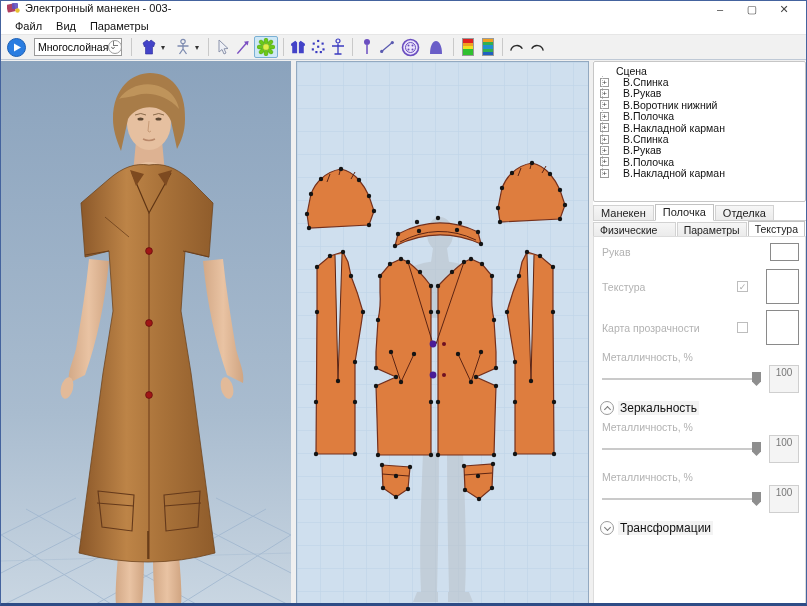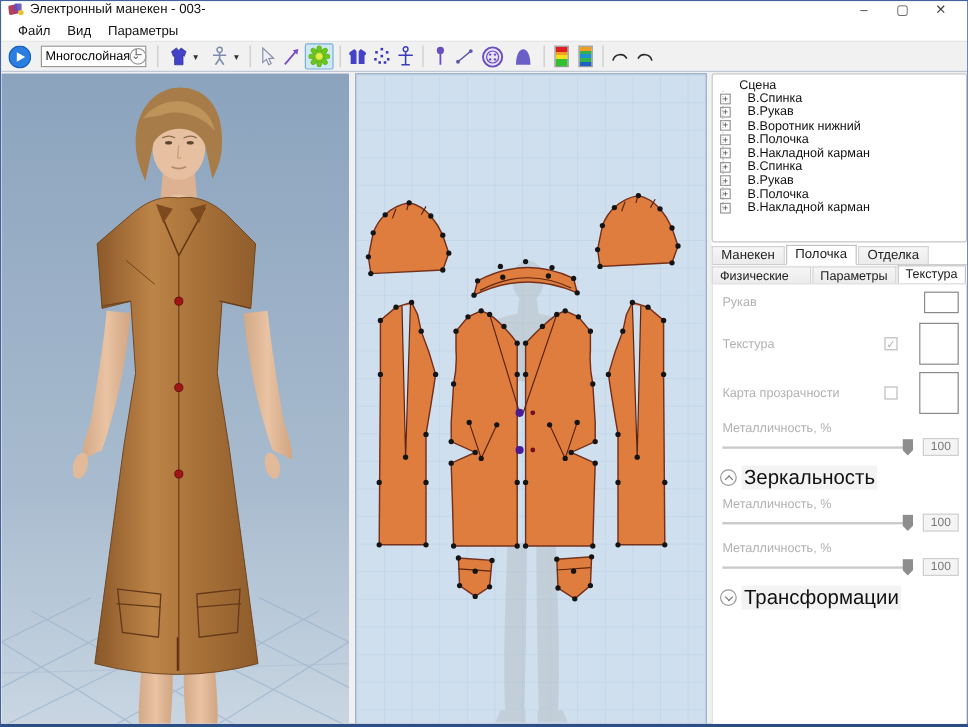--- a/index.html
+++ b/index.html
@@ -62,28 +62,28 @@
   .dim{color:#b2b2b2;}
   .grow{flex:1;}
   .swatch-s{width:29px;height:18px;border:1px solid #8a8a8a;background:#fff;flex:none;}
   .swatch-l{width:33px;height:35px;border:1px solid #8a8a8a;background:#fff;flex:none;}
   .cbx{width:11px;height:11px;border:1px solid #bdbdbd;background:#fff;flex:none;margin-right:18px;
        font-size:9px;line-height:10px;text-align:center;color:#ababab;}
   .slider-row{display:flex;align-items:center;margin:2px 0 8px 0;}
   .track{flex:1;height:2px;background:#cacaca;position:relative;margin-right:8px;}
   .thumb{position:absolute;right:0;top:-6px;width:9px;height:14px;background:#8e8e8e;
          clip-path:polygon(0 0,100% 0,100% 68%,50% 100%,0 68%);}
-  .valbox{width:30px;height:15px;border:1px solid #cfcfcf;background:#f4f4f4;font-size:10px;color:#777;
+  .valbox{width:30px;height:28px;border:1px solid #cfcfcf;background:#f4f4f4;font-size:10px;color:#777;
           text-align:center;line-height:13px;flex:none;}
   .section{display:flex;align-items:center;margin:7px 0 6px -2px;}
   .chev{width:14px;height:14px;border:1px solid #9a9a9a;border-radius:50%;position:relative;flex:none;margin-right:4px;background:#fdfdfd;}
   .chev::after{content:"";position:absolute;left:4px;width:4px;height:4px;border-left:1px solid #777;border-bottom:1px solid #777;}
   .chev.up::after{top:5px;transform:rotate(135deg);}
   .chev.down::after{top:3px;transform:rotate(-45deg);}
-  .sec-label{color:#111;background:#f3f3f3;padding:0 2px;font-size:17px;}
+  .sec-label{color:#111;background:#f3f3f3;padding:0 2px;font-size:12px;}
 </style>
 </head>
 <body>
 
 <div class="window">
 
   <div class="titlebar">
     <svg class="app-icon" viewBox="0 0 13 12">
       <rect x="0" y="2" width="8" height="8" rx="1" fill="#b04060" transform="rotate(-12 4 6)"></rect>
       <rect x="5" y="1" width="6" height="6" rx="1" fill="#6050c0" opacity="0.9"></rect>

